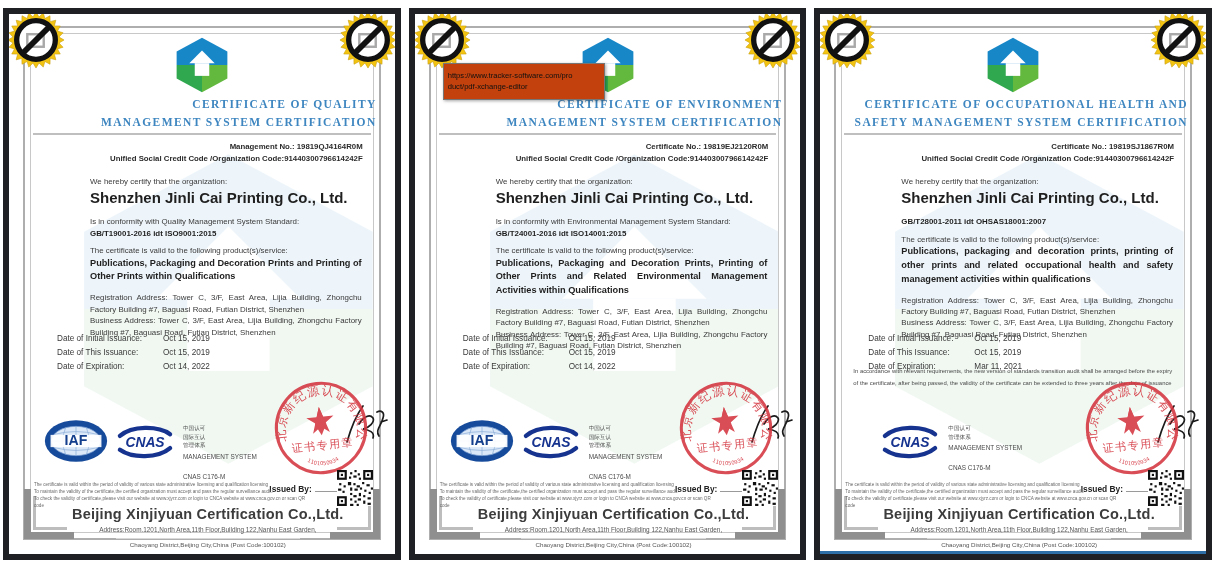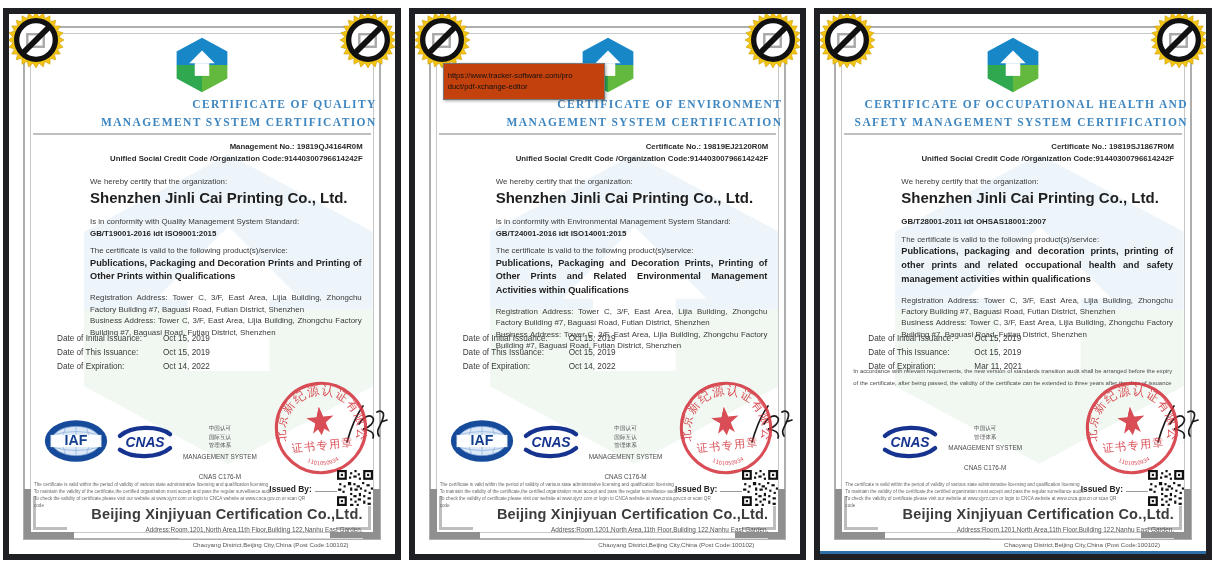--- a/index.html
+++ b/index.html
@@ -43,39 +43,39 @@
   .products { font-size:9.2px; line-height:1.5; text-align:justify; }
   .addresses { margin-top:8px; text-align:justify; }
 
   .dates-block { position:absolute; top:318px; left:48px; z-index:1; font-size:8.2px; color:#3a3a3a; line-height:1.7; }
   .dates-row { display:flex; }
   .dates-row .dl { width:106px; }
 
   .transition-note { position:absolute; top:352px; left:33px; right:33px; z-index:1;
                      font-size:5.9px; color:#4a4a4a; line-height:2.0; }
 
-  .logos-zone { position:absolute; left:0; right:0; top:360px; height:130px; z-index:1;text-align:center; }
+  .logos-zone { position:absolute; left:0; right:0; top:360px; height:130px; z-index:1; }
   .iaf-logo  { position:absolute; left:34px; top:44px; width:66px; height:46px; }
   .cnas-logo { position:absolute; left:104px; top:48px; width:64px; height:40px; }
   .cnas-logo.shift { left:58px; }
   .cnas-text { position:absolute; left:174px; top:42px; font-size:5.6px; color:#4a4a4a;
                line-height:1.5; white-space:pre-line; }
   .cnas-text.shift { left:128px; }
   .cnas-text .en { font-size:6.4px; margin-top:2px; white-space:normal; }
   .stamp { position:absolute; right:26px; top:6px; width:96px; height:96px; opacity:0.88;
            transform:rotate(-6deg); z-index:3; }
   .signature { position:absolute; right:6px; top:28px; width:52px; height:48px; z-index:2; }
   .issued-by { position:absolute; right:24px; top:82px; z-index:1; font-size:8.4px; font-weight:bold; color:#222;margin-top:28px; }
   .issued-line { display:inline-block; width:56px; border-bottom:1px solid #9a9a9a; margin-left:3px; }
 
   .fineprint { position:absolute; top:468px; left:25px; width:280px; z-index:1;
                font-size:4.6px; color:#6a6a6a; line-height:1.5; }
   .qr { position:absolute; top:456px; right:22px; width:36px; height:36px; z-index:1; }
 
-  .footer { position:absolute; top:492px; left:20px; right:32px; text-align:right; z-index:1; }
+  .footer { position:absolute; top:492px; left:20px; right:8px; text-align:center; z-index:1; }
   .footer-company { font-size:14.5px; font-weight:bold; color:#3c3c3c; letter-spacing:0.2px; }
   .footer-addr1 { font-size:6.4px; color:#555; margin-top:4px; }
   .footer-addr2 { font-size:6.2px; color:#555; margin-top:4px; border-top:1px solid #d9d9d9;
                   display:inline-block; padding:2px 14px 0 14px; }
 
   .url-tooltip { position:absolute; left:28px; top:49px; width:162px; z-index:8;
                  background:#c2410c; border:1px solid #767676; padding:6px 4px;
                  font-size:7.6px; color:#111; line-height:1.5; white-space:pre-line;
                  box-shadow:1px 1px 3px rgba(0,0,0,0.35); }
 

